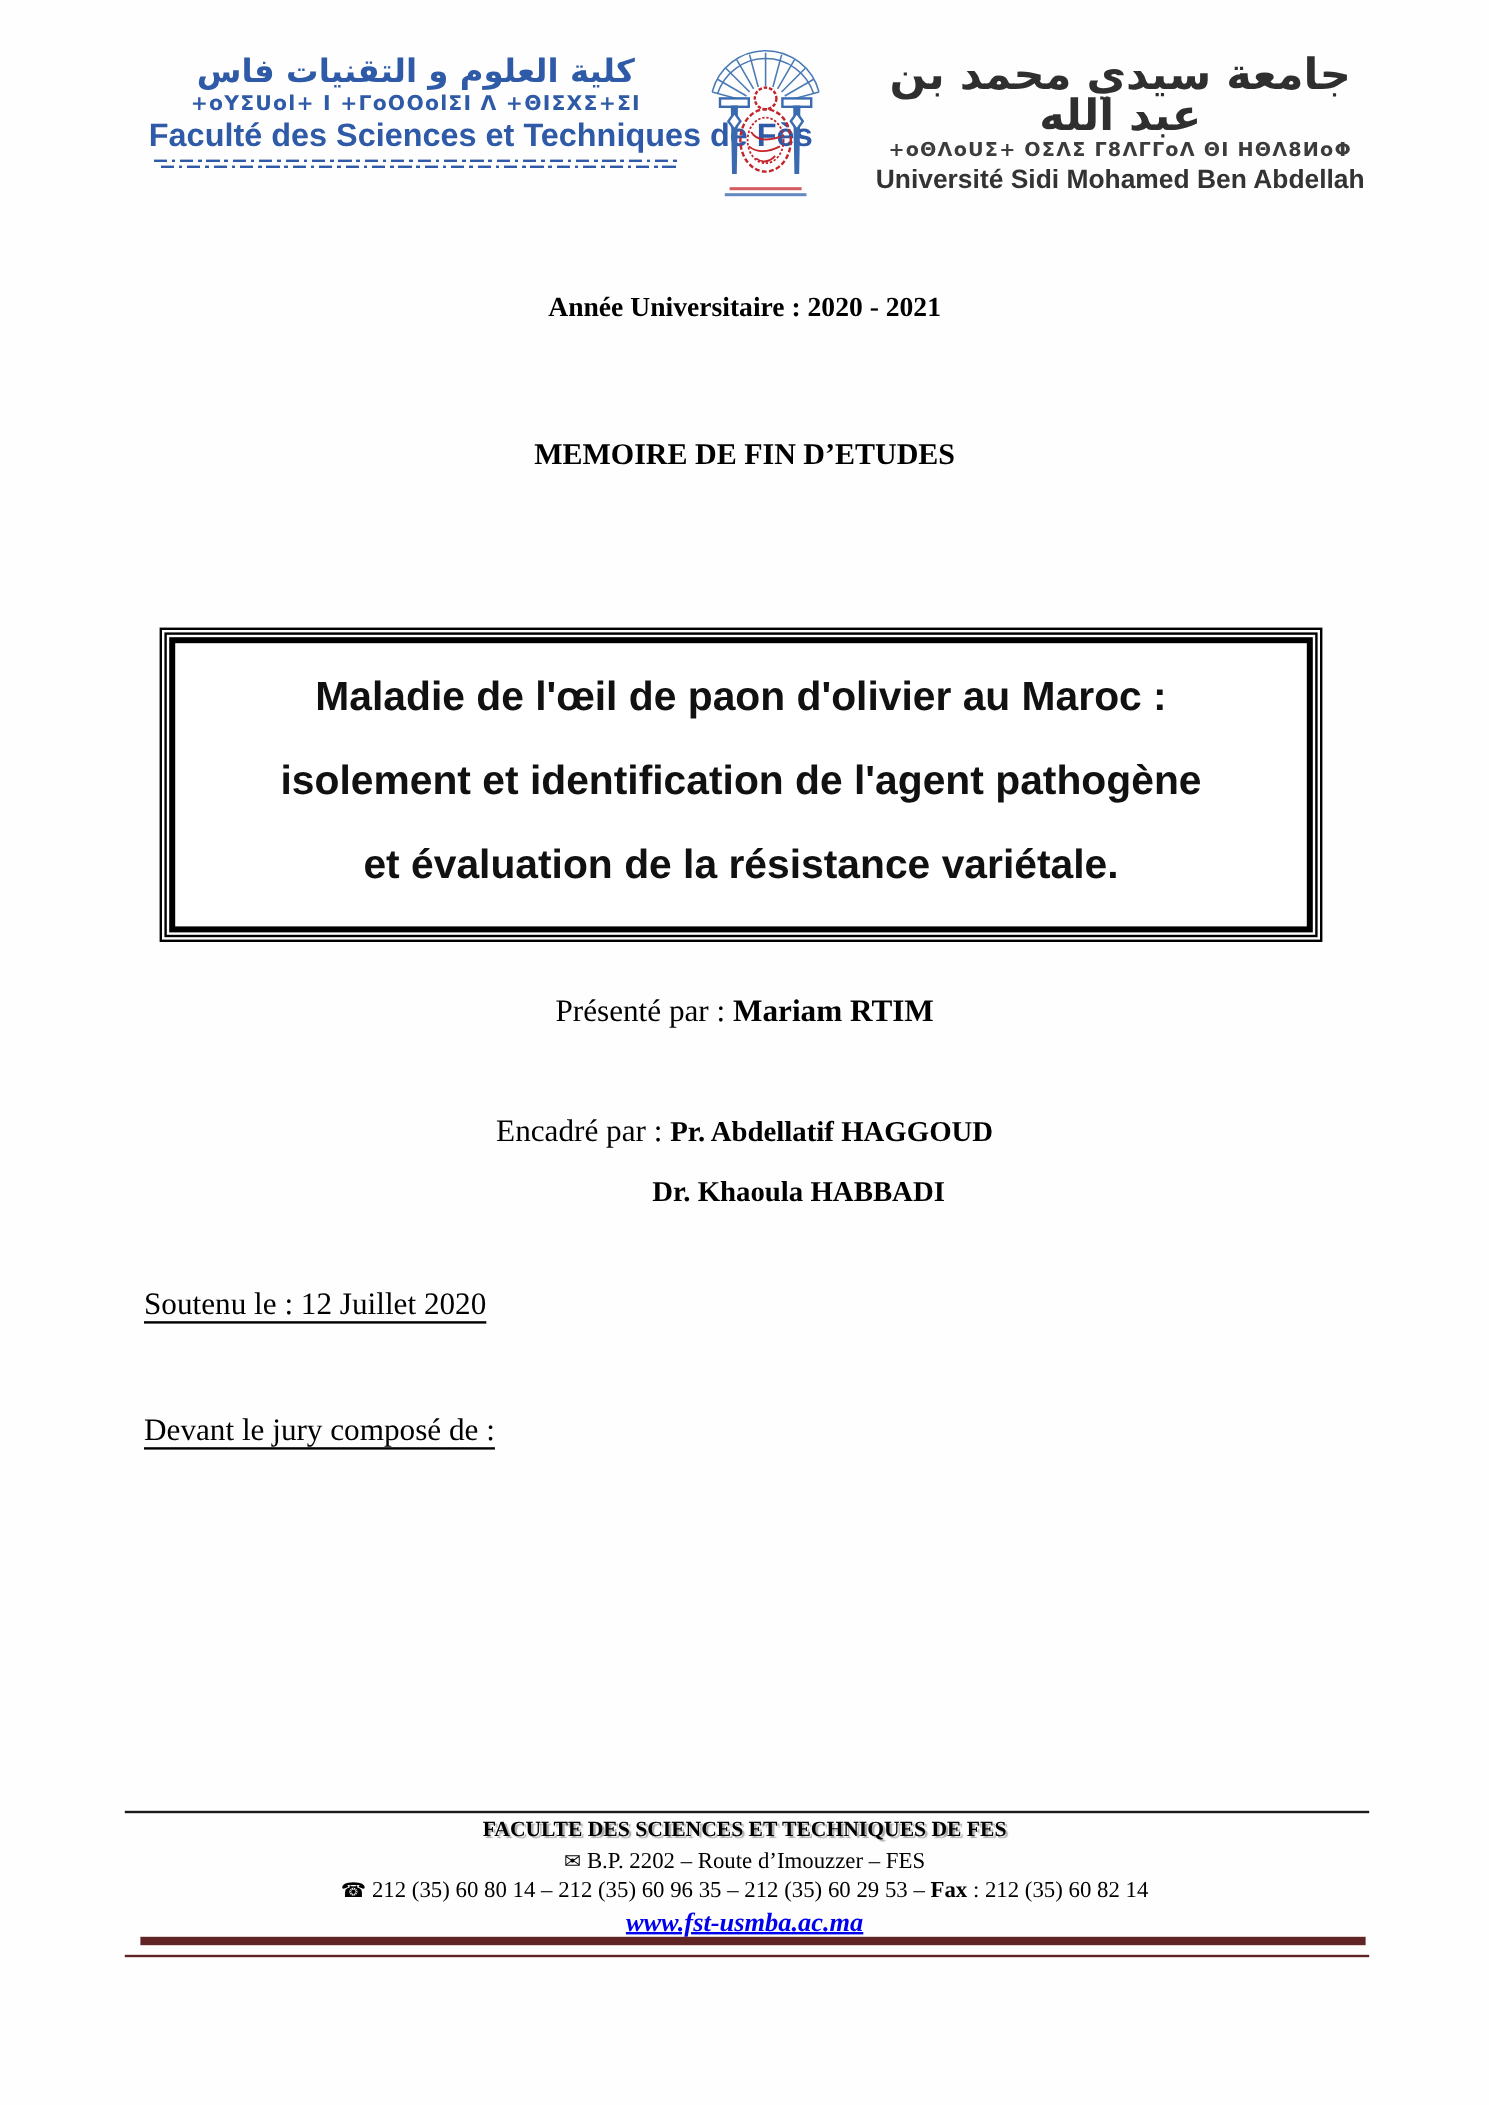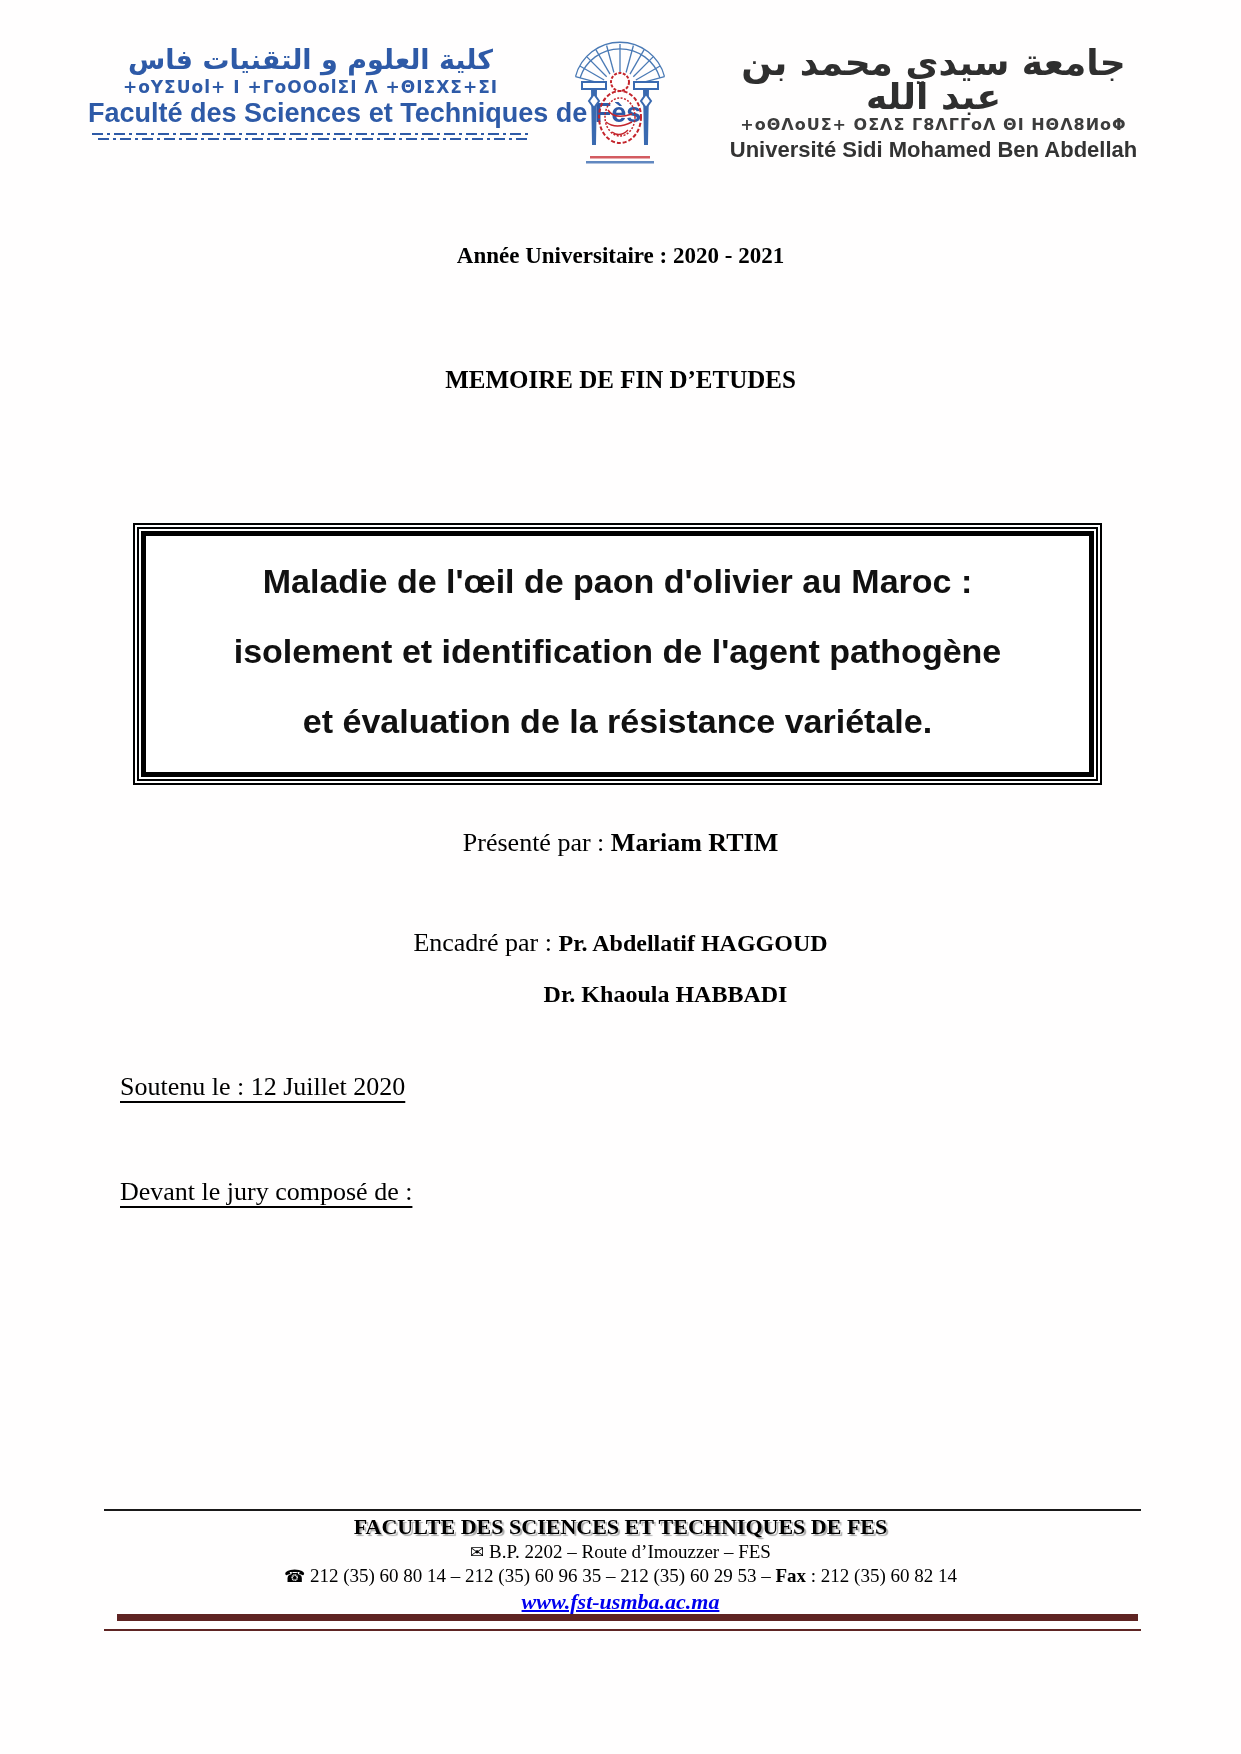--- a/index.html
+++ b/index.html
@@ -10,21 +10,21 @@
     background:#fffefe;
     font-family:"Liberation Serif", serif;
     color:#000;
     overflow:hidden;
   }
   
   .header{
     position:absolute;top:32px;left:88px;right:80px;
     display:flex;justify-content:space-between;align-items:flex-start;
   }
-  .logo-left{width:445px;text-align:center;color:#2e5aa7;padding-top:12px;}
+  .logo-left{width:445px;text-align:center;color:#2e5aa7;padding-top:12px;margin-left:36px;}
   .logo-left .arabic{font-family:"DejaVu Sans", sans-serif;font-weight:bold;font-size:27px;line-height:32px;direction:rtl;}
   .logo-left .tifinagh{font-family:"DejaVu Sans", sans-serif;font-weight:bold;font-size:17px;line-height:22px;letter-spacing:1px;white-space:nowrap;}
   .logo-left .latin{font-family:"Liberation Sans", sans-serif;font-weight:bold;font-size:27px;line-height:30px;white-space:nowrap;}
   .dash-rule{
     margin:5px auto 0 auto;width:98%;height:7px;
     background:
       repeating-linear-gradient(90deg,#2e5aa7 0 11px,transparent 11px 15px,#2e5aa7 15px 18px,transparent 18px 22px) 0 0/100% 2px no-repeat,
       repeating-linear-gradient(90deg,#2e5aa7 0 11px,transparent 11px 15px,#2e5aa7 15px 18px,transparent 18px 22px) 6px 5px/100% 2px no-repeat;
   }
   .logo-right{width:455px;text-align:center;color:#3c3c3c;padding-top:14px;}
@@ -55,21 +55,21 @@
   .encadre b{font-size:24px;}
   .encadre2{top:981px;font-size:24px;font-weight:bold;padding-left:90px;}
   
   .left-block{position:absolute;left:120px;font-weight:normal;}
   .soutenu{top:1072px;font-size:26px;text-decoration:underline;text-decoration-thickness:2px;text-underline-offset:6px;}
   .devant{top:1134px;font-size:26px;text-decoration:underline;text-decoration-thickness:2px;text-underline-offset:6px;margin-top:43px;}
   .jury{position:absolute;left:118px;top:1232px;font-size:25px;font-weight:bold;}
   .jury .jury-item{margin-bottom:22px;line-height:29px;}
   
   .footer-topline{position:absolute;top:1509px;left:104px;right:100px;height:2px;background:#1a1a1a;}
-  .footer-fac{top:1514px;font-size:22px;font-weight:bold;letter-spacing:0px;text-shadow:2px 2px 1px #a9a9a9;}
+  .footer-fac{top:1514px;font-size:18px;font-weight:bold;letter-spacing:0px;text-shadow:2px 2px 1px #a9a9a9;}
   .footer-addr{top:1541px;font-size:19px;}
   .footer-phone{top:1565px;font-size:19px;}
   .footer-www{top:1589px;font-size:22px;font-weight:bold;font-style:italic;}
   .footer-www a{color:#0000ee;text-decoration:underline;text-decoration-thickness:2px;}
   .maroon-thick{position:absolute;top:1614px;left:117px;right:103px;height:7px;background:#5f2423;}
   .maroon-thin{position:absolute;top:1629px;left:104px;right:100px;height:2px;background:#5f2423;}
   .icon-glyph{font-family:"DejaVu Sans", sans-serif;font-size:17px;}
 </style>
 </head>
 <body>

